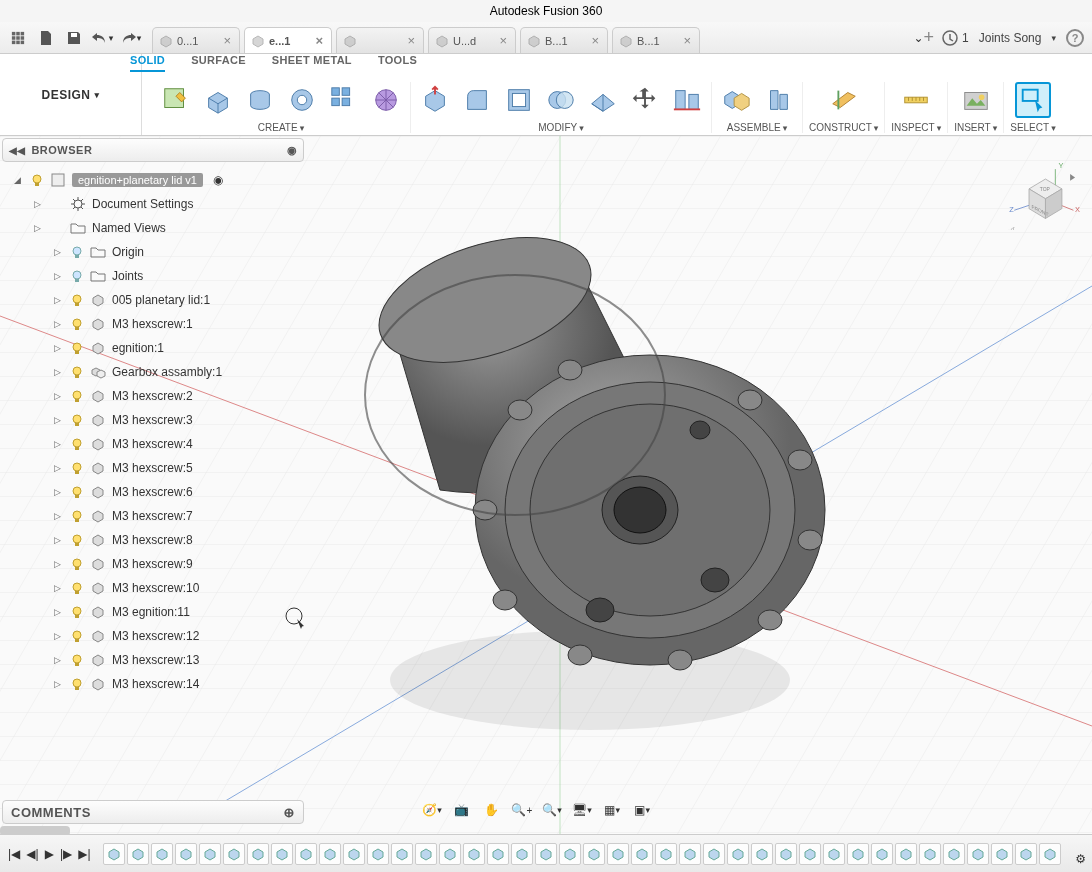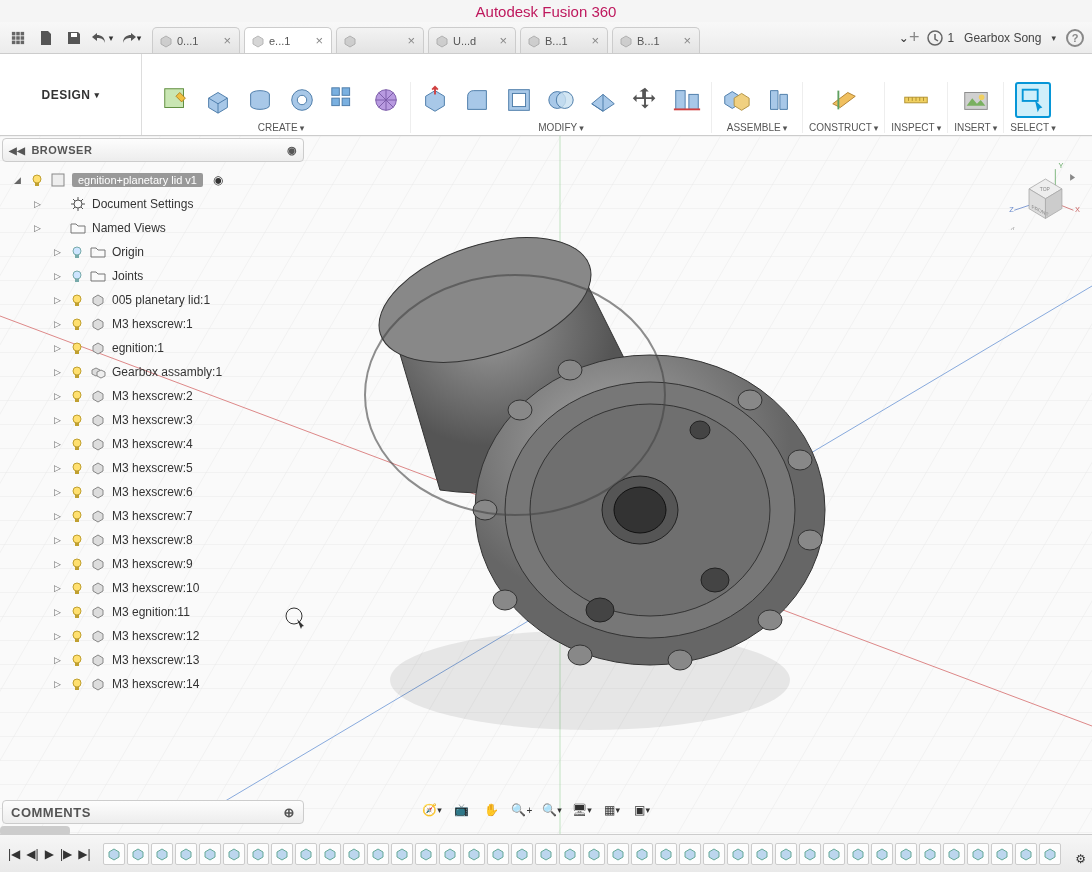--- a/index.html
+++ b/index.html
@@ -1,27 +1,27 @@
 <!DOCTYPE html>
 <html><head>
 <meta charset="utf-8">
 <style>
 * { box-sizing: border-box; margin: 0; padding: 0; font-family: -apple-system, "Segoe UI", Arial, sans-serif; }
 body { width: 1092px; height: 872px; background: #fafafa; overflow: hidden; position: relative; font-size: 12px; color: #333; }
 
 
-.title-bar { height: 22px; display: flex; align-items: center; justify-content: center; background: #f5f5f5; font-size: 15px; color: #be185d; }
+.title-bar { height: 22px; display: flex; align-items: center; justify-content: center; background: #f5f5f5; font-size: 12px; color: #000000; }
 
 
 .top-row { height: 32px; background: linear-gradient(#f8f8f8,#ececec); border-bottom: 1px solid #ccc; display: flex; align-items: stretch; }
 .qat { display: flex; align-items: center; padding: 0 4px; }
 .qat .qat-btn { width: 24px; height: 24px; display: flex; align-items: center; justify-content: center; margin: 0 2px; border-radius: 3px; }
 .doc-tabs { display: flex; align-items: flex-end; margin-left: 4px; flex: 1; }
 .doc-tab { height: 26px; min-width: 88px; border: 1px solid #ccc; border-bottom: none; border-radius: 5px 5px 0 0; background: linear-gradient(#f3f3f3,#e3e3e3); display: flex; align-items: center; padding: 0 6px; margin-right: 4px; font-size: 11px; color: #555; }
-.doc-tab.active { background: #fff; }
+.doc-tab.active { background: #fff; font-weight: bold; }
 .doc-tab .cube { width: 14px; height: 14px; margin-right: 4px; opacity: .6; }
 .doc-tab .x { margin-left: auto; color: #888; font-size: 13px; padding: 0 2px; }
 .top-right { display: flex; align-items: center; padding: 0 8px; gap: 10px; color: #444; }
 .notif { display:flex; align-items:center; gap:4px;}
 .help { width:18px;height:18px;border:2px solid #888;border-radius:50%;display:flex;align-items:center;justify-content:center;font-size:11px;color:#888;font-weight:bold;}
 
 
 .ribbon { height: 82px; background: #fff; border-bottom: 1px solid #ccc; display: flex; align-items: stretch; }
 .ribbon-left { width: 142px; border-right: 1px solid #ddd; display:flex;align-items:center;justify-content:center; }
 .design-btn { font-size: 12px; font-weight: 600; letter-spacing: .5px; display:flex;align-items:center;gap:4px;}
@@ -170,32 +170,38 @@
   <div class="qat-btn" style="align-self:center;">⌄</div>
   <div class="qat-btn" style="align-self:center;font-size:18px;color:#888;">+</div>
   <div class="top-right">
     <div class="notif">
       <svg width="16" height="16" viewBox="0 0 16 16">
           <circle cx="8" cy="8" r="7" fill="none" stroke="#666" stroke-width="1.5"></circle>
           <path d="M8 4v5l3 2" stroke="#666" stroke-width="1.5" fill="none"></path>
         </svg>
       <span>1</span>
     </div>
-    <span>Gearbox Song</span>
+    <span>Joints Song</span>
     <span class="caret">▾</span>
     <div class="help">?</div>
   </div>
 </div>
 
 <div class="ribbon">
   <div class="ribbon-left">
     <div class="design-btn">
         <span>DESIGN</span>
         <span class="caret">▾</span>
       </div>
+  </div>
+  <div class="ribbon-tabs">
+    <div class="rt active">SOLID</div>
+    <div class="rt">SURFACE</div>
+    <div class="rt">SHEET METAL</div>
+    <div class="rt">TOOLS</div>
   </div>
   <div class="ribbon-groups">
     <div class="rgroup">
       <div class="icons">
         <div class="ricon">
             <svg viewBox="0 0 32 32">
               <rect x="4" y="4" width="20" height="20" fill="#c9e6b3" stroke="#5a8a3a"></rect>
               <path d="M20 8l6 6-4 4-6-6z" fill="#f0c040" stroke="#b08020"></path>
             </svg>
           </div>

